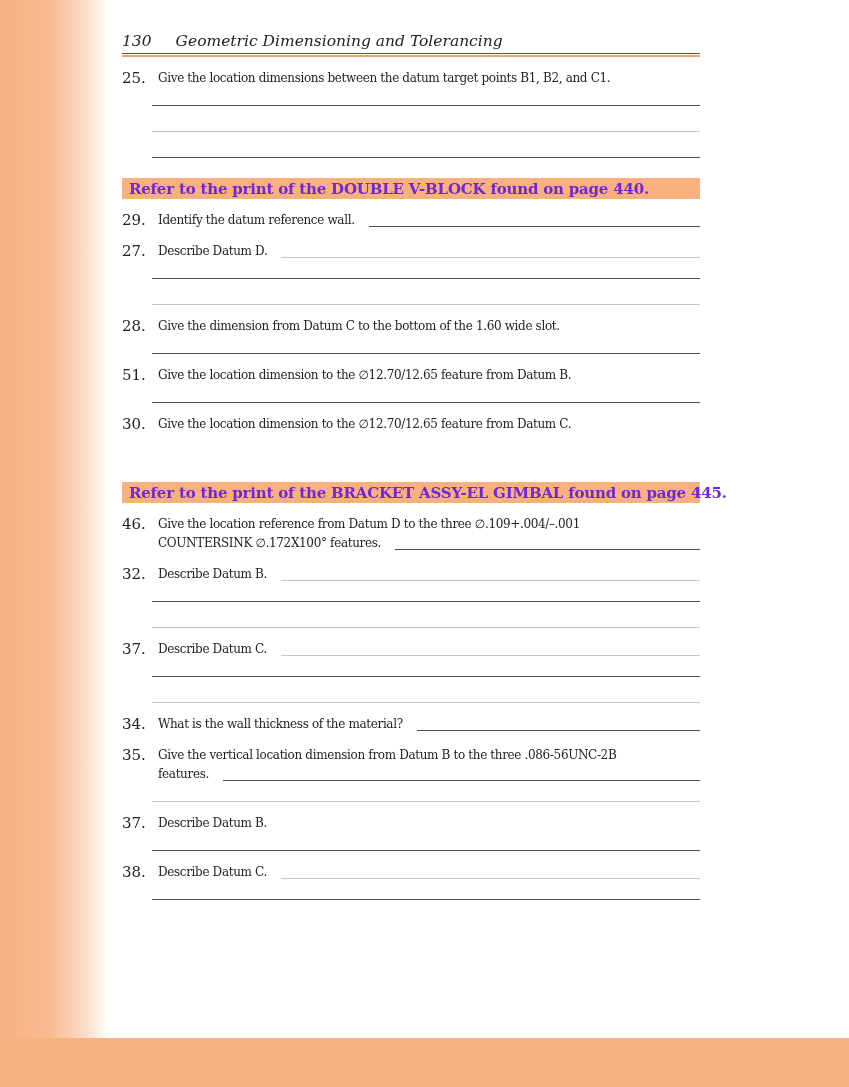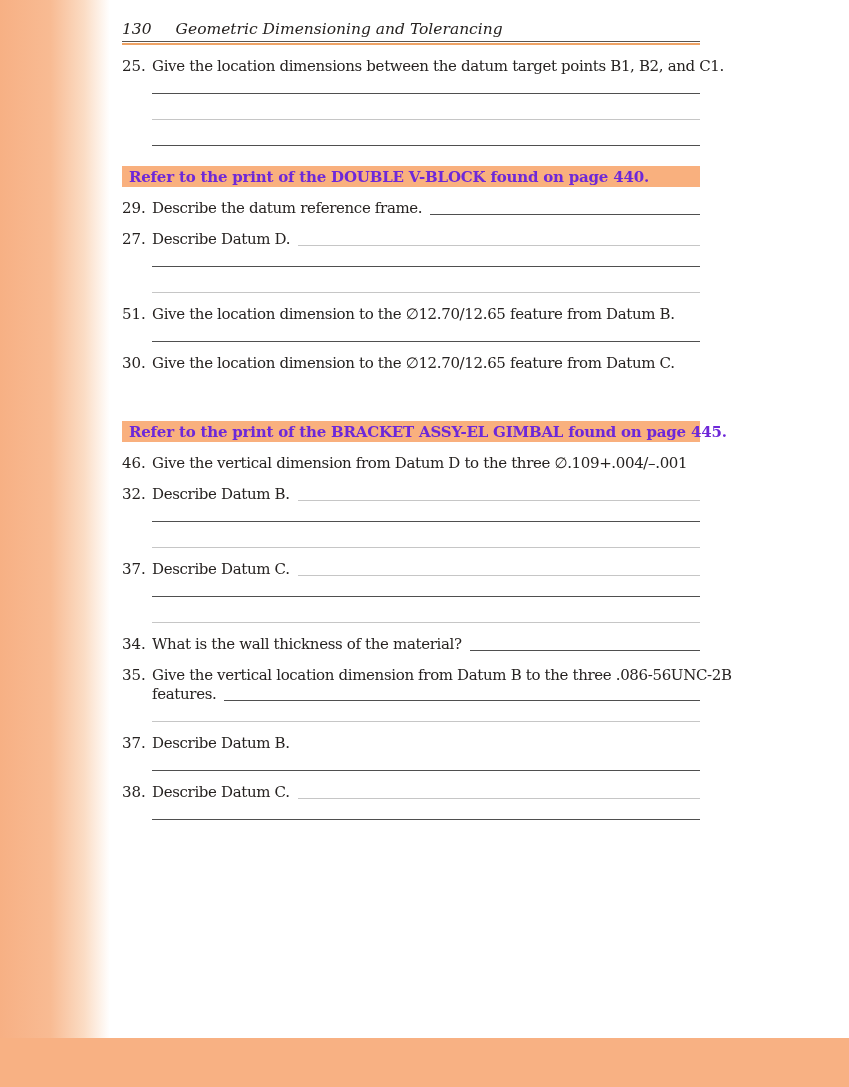--- a/index.html
+++ b/index.html
@@ -14,49 +14,49 @@
     position: absolute; left: 0; top: 0;
     width: 112px; height: 1038px;
     background: linear-gradient(90deg, var(--band,#f7b084) 0%, #f8bb93 45%, #fbdcc4 75%, #ffffff 98%);
   }
   .bottom-band {
     position: absolute; left: 0; top: 1038px;
     width: 849px; height: 49px;
     background: var(--bottomband,#f8b183);
   }
   .content {
-    position: absolute; left: 122px; top: 20px;
+    position: absolute; left: 122px; top: 32px;
     width: 578px;
   }
   .page-header { font-style: italic; font-size: 15.5px; line-height: 19px; }
   .page-header .pnum { margin-right: 24px; }
   .rule-dark   { height: 0; border-bottom: 1px solid #5a554f; margin-top: 2px; }
   .rule-orange { height: 2px; background: var(--rule,#efa365); margin-top: 1px; }
 
   .section-bar {
     margin-top: 20px; height: 21px;
     background: var(--bar,#f9b07e);
     display: flex; align-items: center;
     padding-left: 7px; box-sizing: border-box;
   }
   .section-label {
     font-weight: bold; font-size: 15px;
     color: #6d28d9; letter-spacing: -0.2px;
     white-space: nowrap;
   }
 
   .question { margin-top: 12px; }
-  .q-line { display: flex; align-items: stretch; }
+  .q-line { display: flex; align-items: stretch; gap: 6px; }
   .q-num {
     width: 22px; flex: 0 0 22px; text-align: right;
     margin-right: 8px; font-size: 15px; line-height: 19px;
   }
   .q-indent { width: 30px; flex: 0 0 30px; }
   .q-text {
-    font-size: 15px; line-height: 19px;
+    font-size: 12px; line-height: 19px;
     letter-spacing: -0.35px; white-space: nowrap;
   }
   .q-fill { flex: 1 1 auto; margin-left: 8px; margin-bottom: 3px; }
   .q-fill.dark  { border-bottom: 1px solid #4f4f4f; }
   .q-fill.light { border-bottom: 1px solid #c6c6c6; }
 
   .answer-line { height: 26px; margin-left: 30px; box-sizing: border-box; }
   .answer-line.first { height: 18px; }
   .answer-line.dark  { border-bottom: 1px solid #4f4f4f; }
   .answer-line.light { border-bottom: 1px solid #c6c6c6; }
@@ -84,32 +84,39 @@
         <div class="answer-line dark first"></div>
         <div class="answer-line light"></div>
         <div class="answer-line dark"></div>
       </div>
       <div class="section-bar">
         <span class="section-label">Refer to the print of the DOUBLE V-BLOCK found on page 440.</span>
       </div>
       <div class="question">
         <div class="q-line">
           <span class="q-num">29.</span>
-          <span class="q-text">Describe the datum reference frame.</span>
+          <span class="q-text">Identify the datum reference wall.</span>
           <span class="q-fill dark"></span>
         </div>
       </div>
       <div class="question">
         <div class="q-line">
           <span class="q-num">27.</span>
           <span class="q-text">Describe Datum D.</span>
           <span class="q-fill light"></span>
         </div>
         <div class="answer-line dark first"></div>
         <div class="answer-line light"></div>
+      </div>
+      <div class="question">
+        <div class="q-line">
+          <span class="q-num">28.</span>
+          <span class="q-text">Give the dimension from Datum C to the bottom of the 1.60 wide slot.</span>
+        </div>
+        <div class="answer-line dark first"></div>
       </div>
       <div class="question">
         <div class="q-line">
           <span class="q-num">51.</span>
           <span class="q-text">Give the location dimension to the ∅12.70/12.65 feature from Datum B.</span>
         </div>
         <div class="answer-line dark first"></div>
       </div>
       <div class="question">
         <div class="q-line">
@@ -117,21 +124,26 @@
           <span class="q-text">Give the location dimension to the ∅12.70/12.65 feature from Datum C.</span>
         </div>
         <div class="answer-line blank first"></div>
       </div>
       <div class="section-bar">
         <span class="section-label">Refer to the print of the BRACKET ASSY-EL GIMBAL found on page 445.</span>
       </div>
       <div class="question">
         <div class="q-line">
           <span class="q-num">46.</span>
-          <span class="q-text">Give the vertical dimension from Datum D to the three ∅.109+.004/–.001</span>
+          <span class="q-text">Give the location reference from Datum D to the three ∅.109+.004/–.001</span>
+        </div>
+        <div class="q-line">
+          <span class="q-indent"></span>
+          <span class="q-text">COUNTERSINK ∅.172X100° features.</span>
+          <span class="q-fill dark"></span>
         </div>
       </div>
       <div class="question">
         <div class="q-line">
           <span class="q-num">32.</span>
           <span class="q-text">Describe Datum B.</span>
           <span class="q-fill light"></span>
         </div>
         <div class="answer-line dark first"></div>
         <div class="answer-line light"></div>

